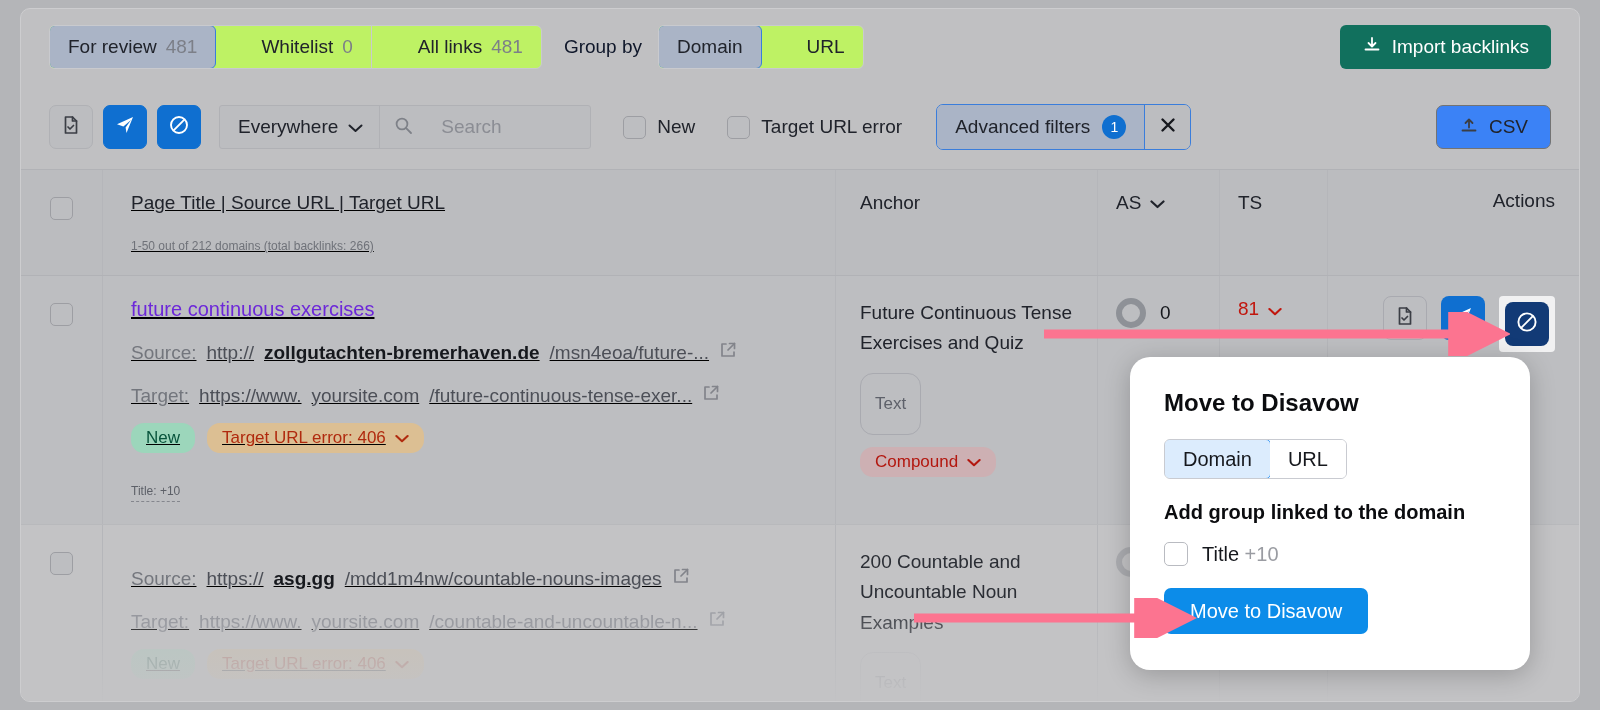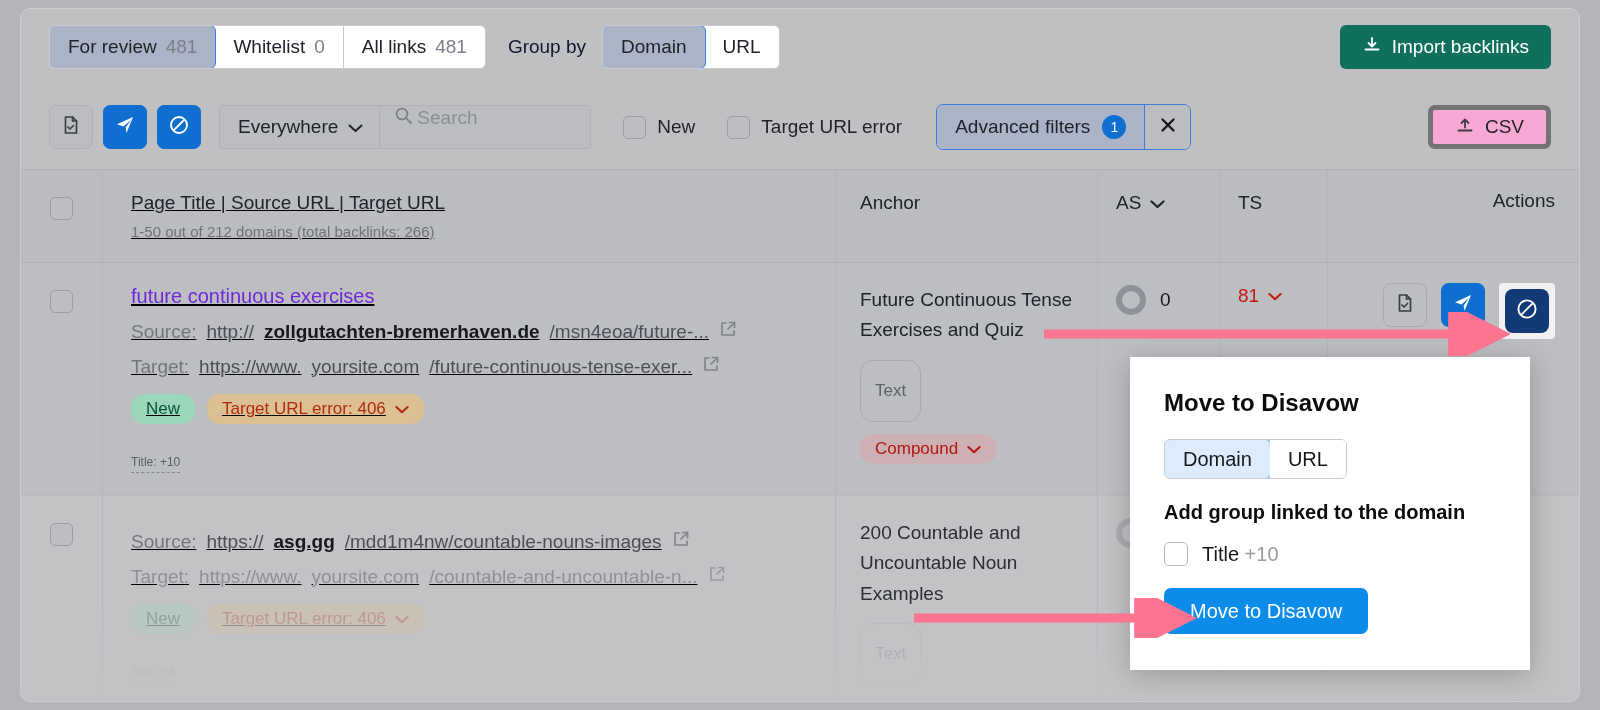--- a/index.html
+++ b/index.html
@@ -30,21 +30,22 @@
     align-items: center;
     padding: 0 28px;
     position: relative;
   }
   .seg-group {
     display: flex;
     border: 1px solid #c9cace;
     border-radius: 6px;
     overflow: hidden;
     height: 44px;
-    background: #ffffff;
+    background: #bef264;
+    gap: 28px;
   }
   .seg {
     display: flex; align-items: center; gap: 9px;
     padding: 0 18px;
     font-size: 19px;
     color: #20232b;
     border-right: 1px solid #c9cace;
     background: transparent;
     cursor: pointer;
     white-space: nowrap;
@@ -106,21 +107,21 @@
   }
   .pill-select .sel {
     display: flex; align-items: center; gap: 10px;
     padding: 0 16px 0 18px;
     font-size: 19px; color: #20232b;
     height: 100%;
     border-right: 1px solid #b0b1b5;
     cursor: pointer; white-space: nowrap;
   }
   .pill-select .search {
-    display: flex; align-items: flex-start; gap: 2px;
+    display: flex; align-items: center; gap: 26px;
     padding: 0 20px 0 14px;
     width: 210px;
     height: 100%;
     cursor: text;
   }
   .pill-select .search input {
     border: none; background: transparent; outline: none;
     font-size: 19px; color: #3c3f46;
     font-family: inherit; width: 100%;
   }
@@ -167,23 +168,23 @@
     border-left: 1.6px solid #3a7ddb;
     display: flex; align-items: center; justify-content: center;
     cursor: pointer;
   }
   .csv-btn {
     position: absolute; right: 28px; top: 50%;
     transform: translateY(-50%);
     height: 44px;
     display: flex; align-items: center; gap: 10px;
     padding: 0 22px;
-    border: 5px solid #737373;
+    border: 1px solid #737373;
     border-radius: 7px;
-    background: #f9a8d4;
+    background: #3b82f6;
     font-size: 19px; color: #20232b;
     cursor: pointer; font-family: inherit;
   }
 
   
   .table { width: 100%; }
   .trow { display: flex; position: relative; }
   .thead { background: #bbbcbf; border-top: 1px solid #b1b2b6; }
   .cell-check {
     width: 82px; flex: none;
@@ -192,29 +193,29 @@
     border-right: 1px solid #b5b6ba;
   }
   .cell-main   { flex: 1 1 auto; padding: 22px 24px 22px 28px; text-decoration: underline; }
   .cell-anchor { width: 262px; flex: none; padding: 22px 24px; border-left: 1px solid #b5b6ba; }
   .cell-as     { width: 122px; flex: none; padding: 22px 0 22px 18px; border-left: 1px solid #b5b6ba; }
   .cell-ts     { width: 108px; flex: none; padding: 22px 0 22px 18px; border-left: 1px solid #b5b6ba; }
   .cell-act    { width: 252px; flex: none; padding: 20px 24px 22px 0; border-left: 1px solid #b5b6ba;
                  display: flex; align-items: flex-start; justify-content: flex-end; gap: 14px; }
 
   .th-title { font-size: 19px; color: #20232b; }
-  .th-sub   { font-size: 15px; color: #6f7279; margin-top: 9px; }
+  .th-sub   { font-size: 12px; color: #6f7279; margin-top: 25px; }
   .th-right { text-align: right; font-size: 19px; color: #20232b; }
   .th-sortable { display: flex; align-items: center; gap: 9px; font-size: 19px; color: #20232b; cursor: pointer; }
 
   .row-hover { background: #bdbec1; border-top: 1px solid #b1b2b6; }
   .row-dim   { background: #c3c3c5; border-top: 1px solid #b8b9bc; }
 
   .page-title { font-size: 20px; color: #6d28d9; }
-  .url-line { font-size: 19px; color: #2c2f36; margin-top: 12px; display: flex; align-items: center; gap: 10px; }
+  .url-line { font-size: 19px; color: #2c2f36; margin-top: 20px; display: flex; align-items: center; gap: 10px; }
   .url-line .lbl { color: #73767d; }
   .url-line .dom { font-weight: bold; color: #16181d; }
   .url-line .rest { color: #4c4f57; }
   .url-line.faded .lbl,
   .url-line.faded .rest { color: #8e9097; }
 
   .tag-row { display: flex; align-items: center; gap: 12px; margin-top: 16px; }
   .tag-new {
     background: #9cd6bb; color: #08543c;
     font-size: 17px; padding: 5px 15px; border-radius: 13px;
@@ -242,21 +243,21 @@
     margin-top: 12px;
     background: #cdb0b3; color: #b3170f;
     font-size: 17px; padding: 5px 15px; border-radius: 13px;
   }
   .as-wrap { display: flex; align-items: center; gap: 14px; }
   .donut {
     width: 30px; height: 30px; border-radius: 50%;
     border: 6px solid #8e9197;
   }
   .as-val { font-size: 19px; color: #16181d; }
-  .ts-wrap { display: flex; align-items: center; gap: 9px; }
+  .ts-wrap { display: flex; align-items: flex-end; gap: 9px; }
   .ts-val { font-size: 19px; color: #c1160d; }
 
   .act-btn {
     width: 44px; height: 44px; border-radius: 8px;
     display: flex; align-items: center; justify-content: center;
     cursor: pointer; flex: none;
   }
   .act-btn.ghost { border: 1px solid #a9aab0; background: #bdbec1; }
   .act-btn.blue  { background: #0f6fd0; }
   .act-btn.navy  { background: #123a76; }
@@ -275,21 +276,21 @@
     background: linear-gradient(to bottom, rgba(195,195,197,0) 0%, rgba(195,195,197,0.92) 85%);
     pointer-events: none;
   }
 
   
   .popup {
     position: absolute;
     left: 1129px; top: 356px;
     width: 400px; height: 313px;
     background: #ffffff;
-    border-radius: 0;
+    border-radius: 20px;
     box-shadow: 0 5px 26px rgba(0,0,0,0.22);
     padding: 32px 34px;
     z-index: 50;
   }
   .popup-title { font-size: 24px; font-weight: bold; color: #0b0c0f; }
   .popup-seg {
     display: inline-flex; margin-top: 22px;
     border: 1px solid #c9cbd1; border-radius: 6px; overflow: hidden;
     height: 40px;
   }

